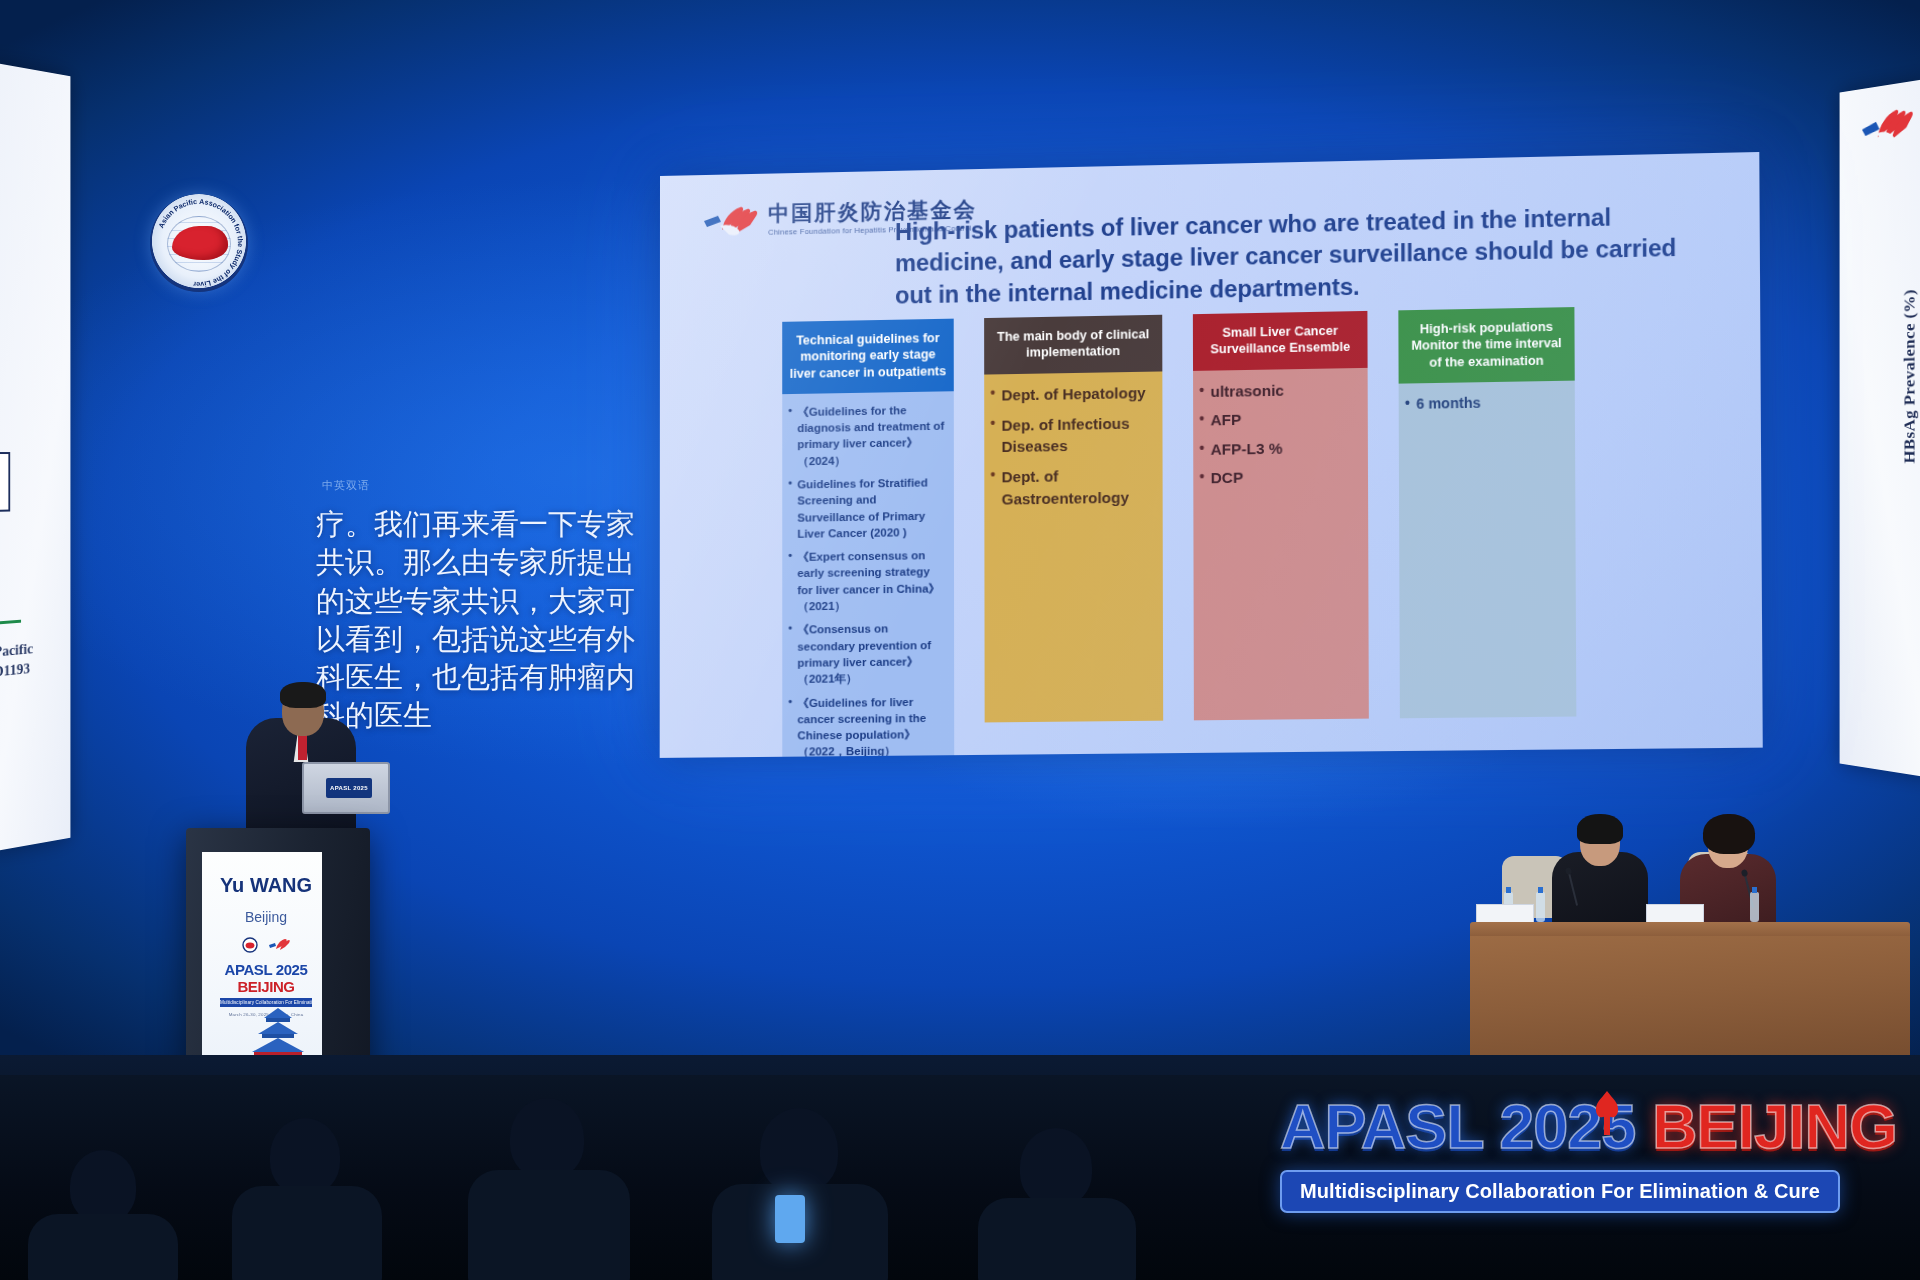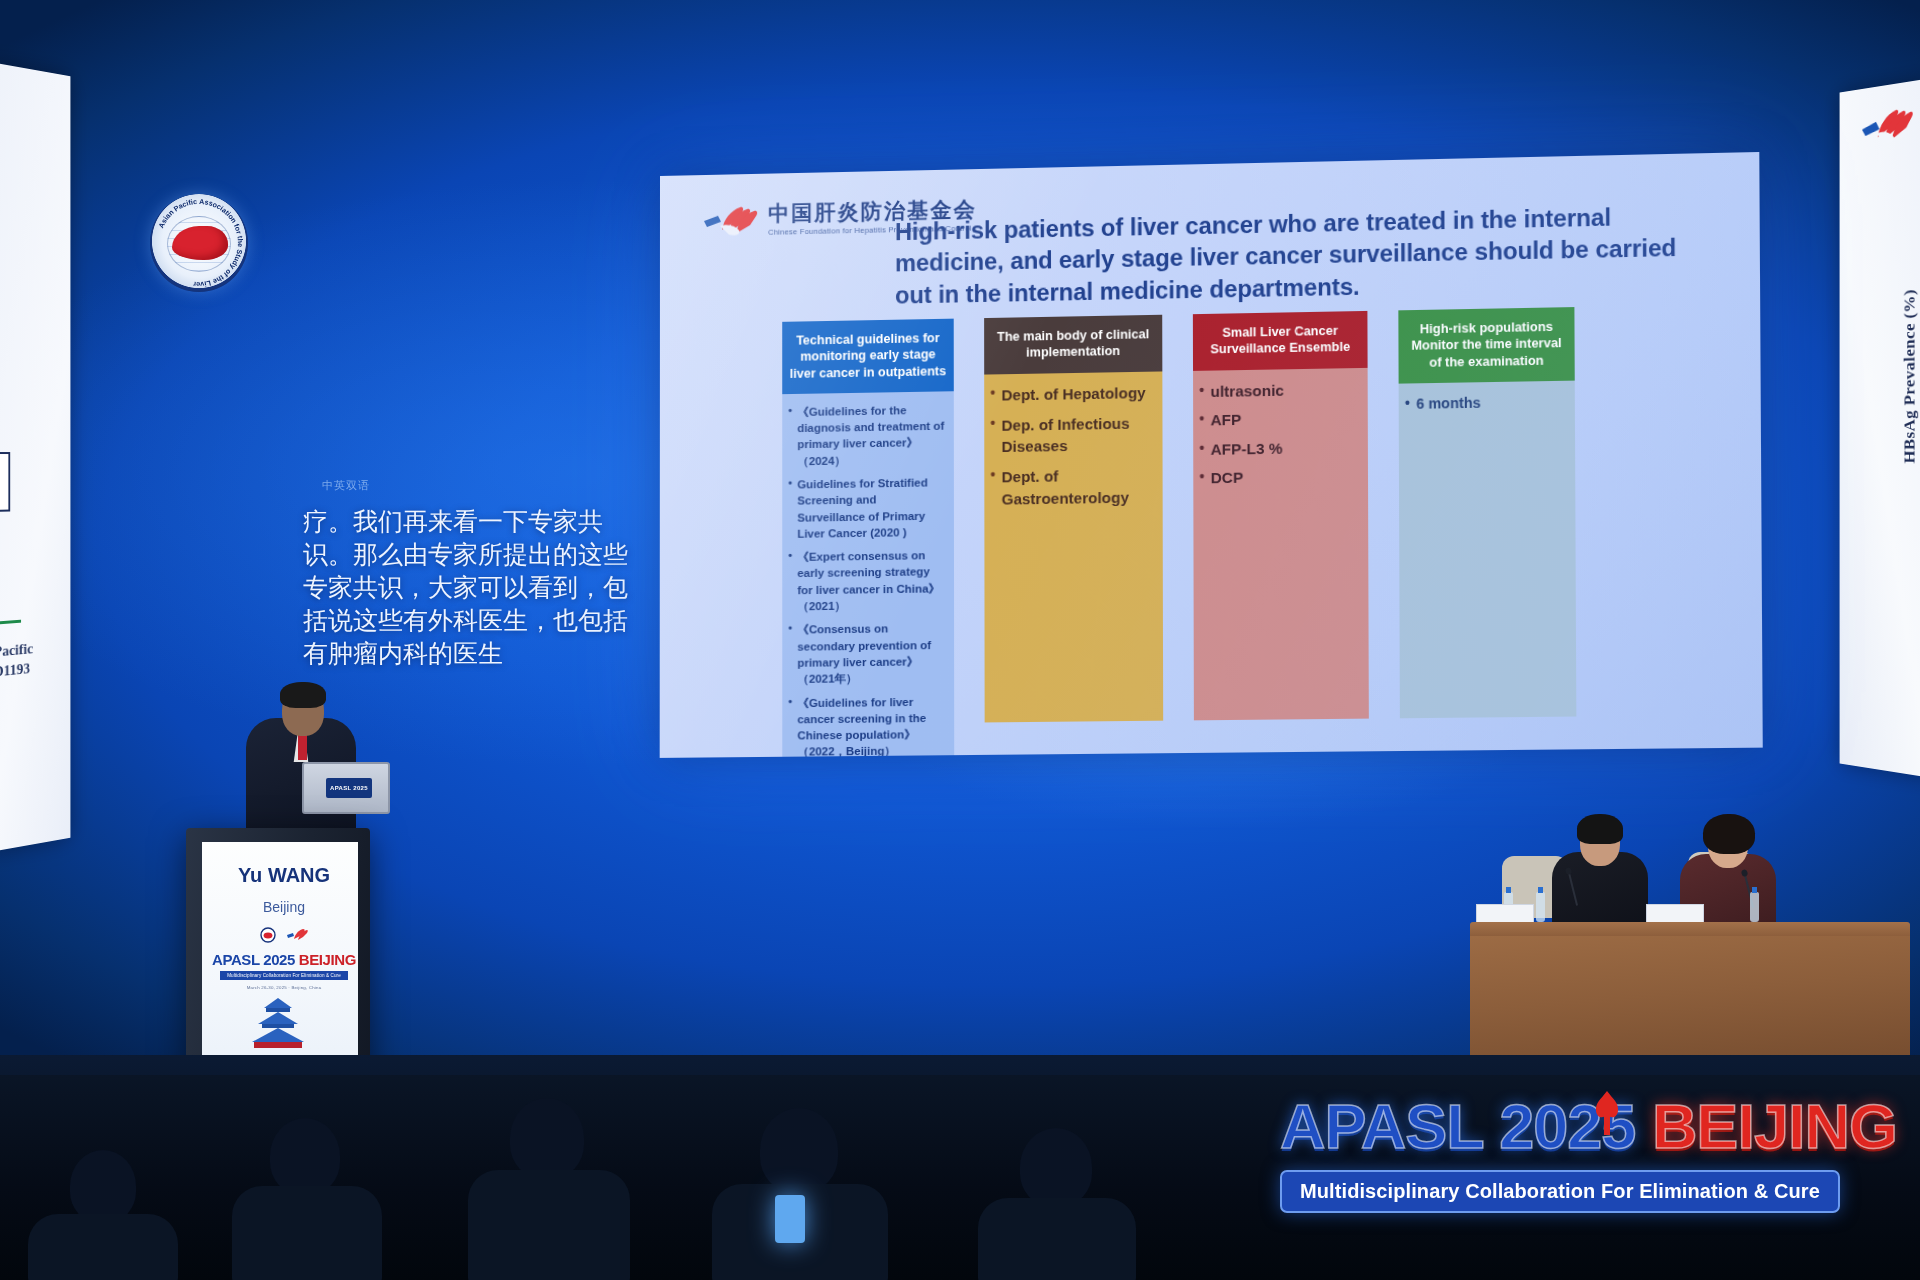--- a/index.html
+++ b/index.html
@@ -79,22 +79,22 @@
     position:absolute; left:318px; top:236px; width:340px;
     font-size:25px; line-height:1.30; color:#e8f1ff;
     letter-spacing:.2px;
     text-shadow:0 1px 6px rgba(0,20,60,.55);
   }
   #caption-tag {
     position:absolute; left:322px; top:478px;
     font-size:11px; color:#9fc4f5; letter-spacing:1px; opacity:.75;
   }
   #caption-zh {
-    position:absolute; left:303px; top:505px; width:330px;
-    font-size:25px; line-height:1.32; color:#eef4ff;
+    position:absolute; left:316px; top:505px; width:330px;
+    font-size:29px; line-height:1.32; color:#eef4ff;
     text-shadow:0 1px 6px rgba(0,20,60,.55);
   }
 
   
   #apasl-emblem {
     position:absolute; left:150px; top:194px; width:98px; height:98px;
     border-radius:50%;
     background:radial-gradient(circle at 50% 48%, #ffffff 0%, #e8f0fb 52%, #d3e0f2 66%, #15357e 67%, #0d2a6a 100%);
     box-shadow:0 0 16px rgba(120,180,255,.35);
   }
@@ -226,21 +226,21 @@
     color:#fff; font-size:6px; font-weight:700;
     display:flex; align-items:center; justify-content:center; letter-spacing:.3px;
   }
   #podium {
     position:absolute; left:-24px; top:128px; width:184px; height:268px;
     background:linear-gradient(100deg,#2a3445 0%,#1b2331 55%,#121824 100%);
     border-radius:4px;
     box-shadow:0 8px 34px rgba(0,0,0,.55);
   }
   #podium-sign {
-    position:absolute; left:16px; top:14px; width:156px; height:236px;
+    position:absolute; left:16px; top:24px; width:120px; height:236px;
     background:linear-gradient(#fdfefe 0%,#f3f7fc 62%,#eaf1f9 100%);
     overflow:hidden;
     padding-left:8px;
   }
   #podium-sign .ps-name {
     margin-top:22px; text-align:center; font-size:20px; font-weight:700; color:#16337a;
   }
   #podium-sign .ps-city {
     margin-top:12px; text-align:center; font-size:14px; color:#3c5a9c;
   }

